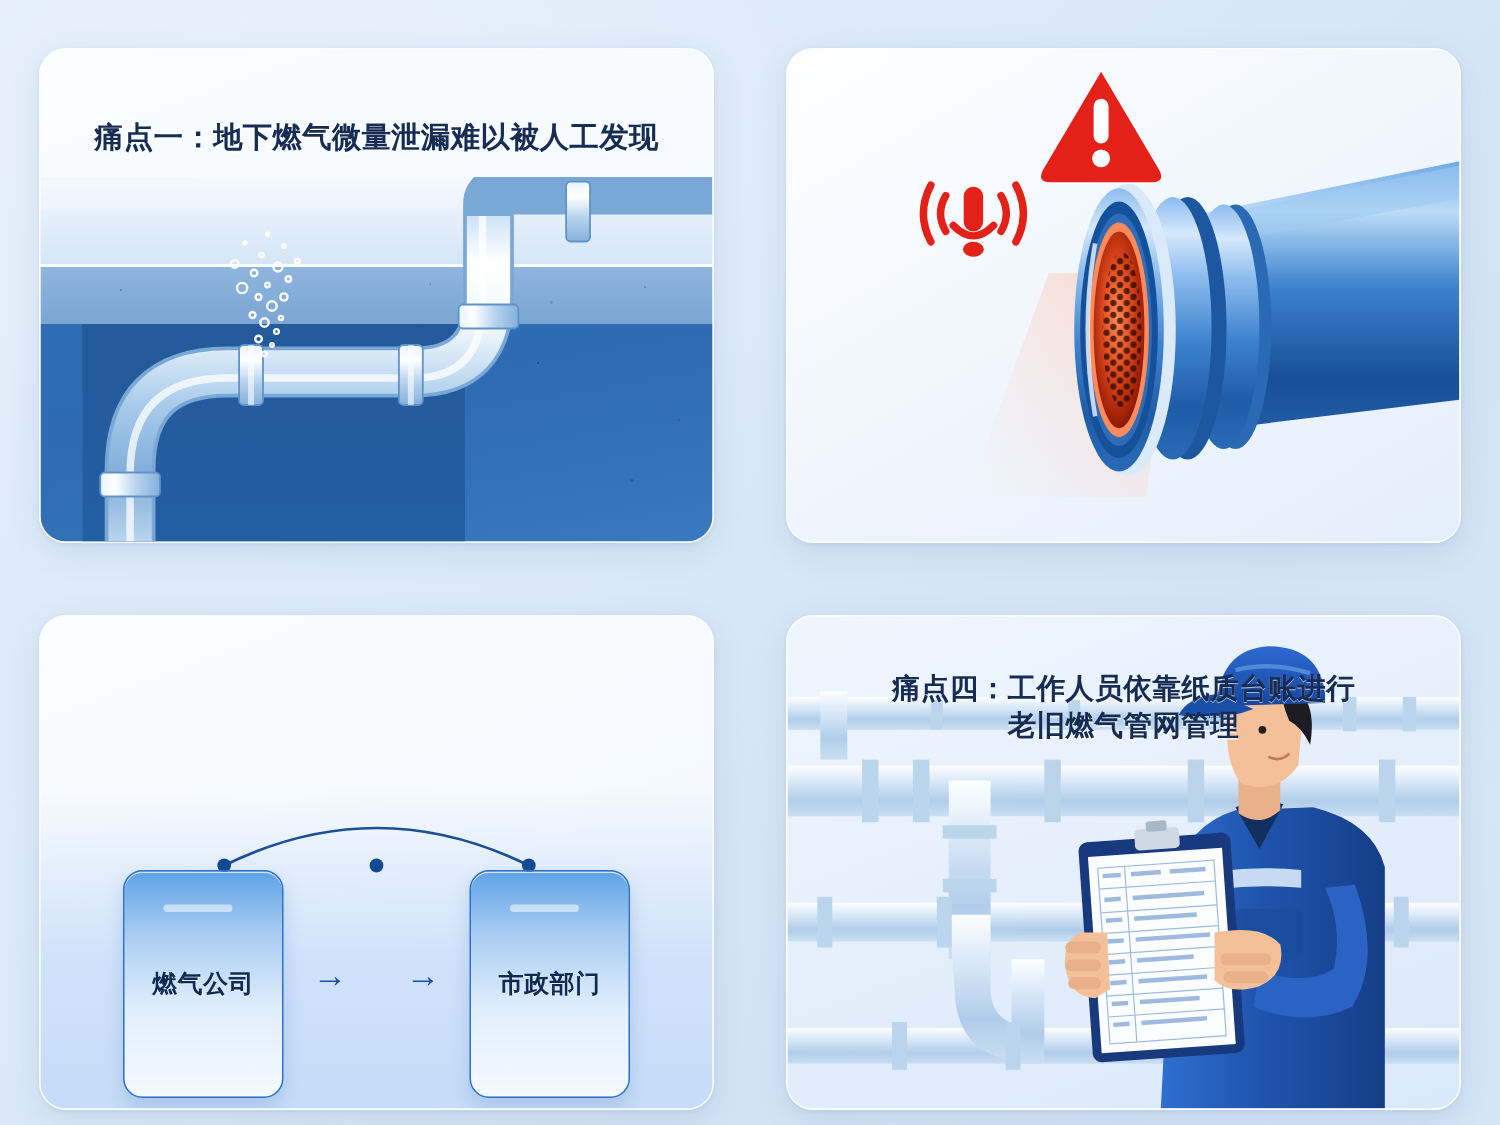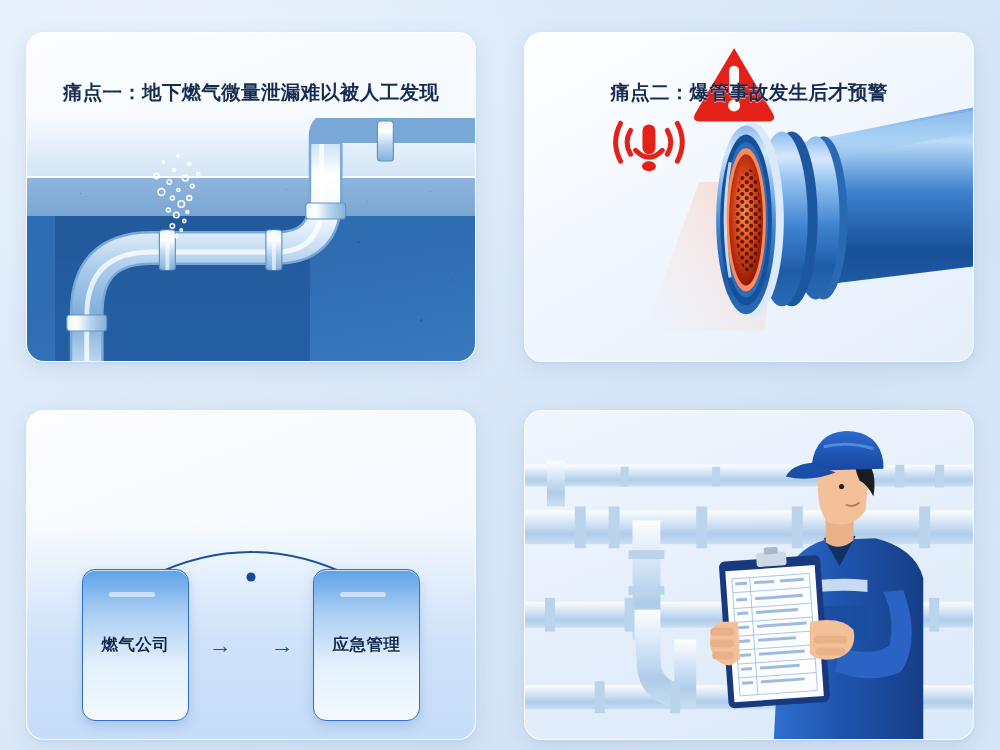--- a/index.html
+++ b/index.html
@@ -110,20 +110,21 @@
     display:flex; align-items:center; justify-content:center; gap:0;
   }
   .dept-box{
     width:107px; height:152px;
     border-radius:13px;
     border:1.6px solid #2f6fc4;
     background:linear-gradient(180deg,#5ea2e6 0%,#a9cdf3 28%,#e2effc 62%,#f4faff 100%);
     box-shadow:0 5px 12px rgba(60,110,180,.22), inset 0 1px 0 rgba(255,255,255,.7);
     display:flex; align-items:center; justify-content:center;
     position:relative;
+    margin-top:11px;
   }
   .dept-box .shine{
     position:absolute; left:26px; top:22px; width:46px; height:5px;
     border-radius:3px; background:rgba(255,255,255,.55);
   }
   .dept-label{
     color:#102a52; font-weight:bold; font-size:16.5px; letter-spacing:.5px;
     text-shadow:0 1px 0 rgba(255,255,255,.55);
     position:relative; z-index:2;
   }
@@ -235,21 +236,20 @@
           <circle cx="148" cy="52" r="1.4"></circle>
           <circle cx="163" cy="46" r="1.2"></circle>
           <circle cx="137" cy="44" r="1.0"></circle>
           <circle cx="152" cy="38" r="0.9"></circle>
         </g>
       </svg>
     </div>
   </div>
 
   <div class="card">
-    <div class="card-title">痛点二：爆管事故发生后才预警</div>
 
     <div class="p2-scene">
       <div class="p2-bg"></div>
       <svg class="p2-svg" viewBox="0 0 450 330" preserveAspectRatio="none">
         <defs>
           <linearGradient id="tube" x1="0" y1="0" x2="0" y2="1">
             <stop offset="0%" stop-color="#8cbcef"></stop>
             <stop offset="14%" stop-color="#d5e8fb"></stop>
             <stop offset="30%" stop-color="#8dbdee"></stop>
             <stop offset="55%" stop-color="#3e83cf"></stop>
@@ -345,27 +345,31 @@
 
       <div class="p3-row">
         <div class="dept-box">
           <span class="shine"></span>
           <span class="dept-label">燃气公司</span>
         </div>
         <div class="dept-arrow">→</div>
         <div class="dept-arrow">→</div>
         <div class="dept-box">
           <span class="shine"></span>
-          <span class="dept-label">应急管理</span>
+          <span class="dept-label">市政部门</span>
         </div>
       </div>
     </div>
   </div>
 
   <div class="card">
+    <div class="card-title two-line">
+      <div>痛点四：工作人员依靠纸质台账进行</div>
+      <div>老旧燃气管网管理</div>
+    </div>
 
     <div class="p4-scene">
       <div class="p4-bg"></div>
       <svg class="p4-svg" viewBox="0 0 450 330" preserveAspectRatio="none">
         <defs>
           <linearGradient id="bgPipe" x1="0" y1="0" x2="0" y2="1">
             <stop offset="0%" stop-color="#ffffff"></stop>
             <stop offset="30%" stop-color="#dbe9f9"></stop>
             <stop offset="70%" stop-color="#aecbe9"></stop>
             <stop offset="100%" stop-color="#c9dff3"></stop>

